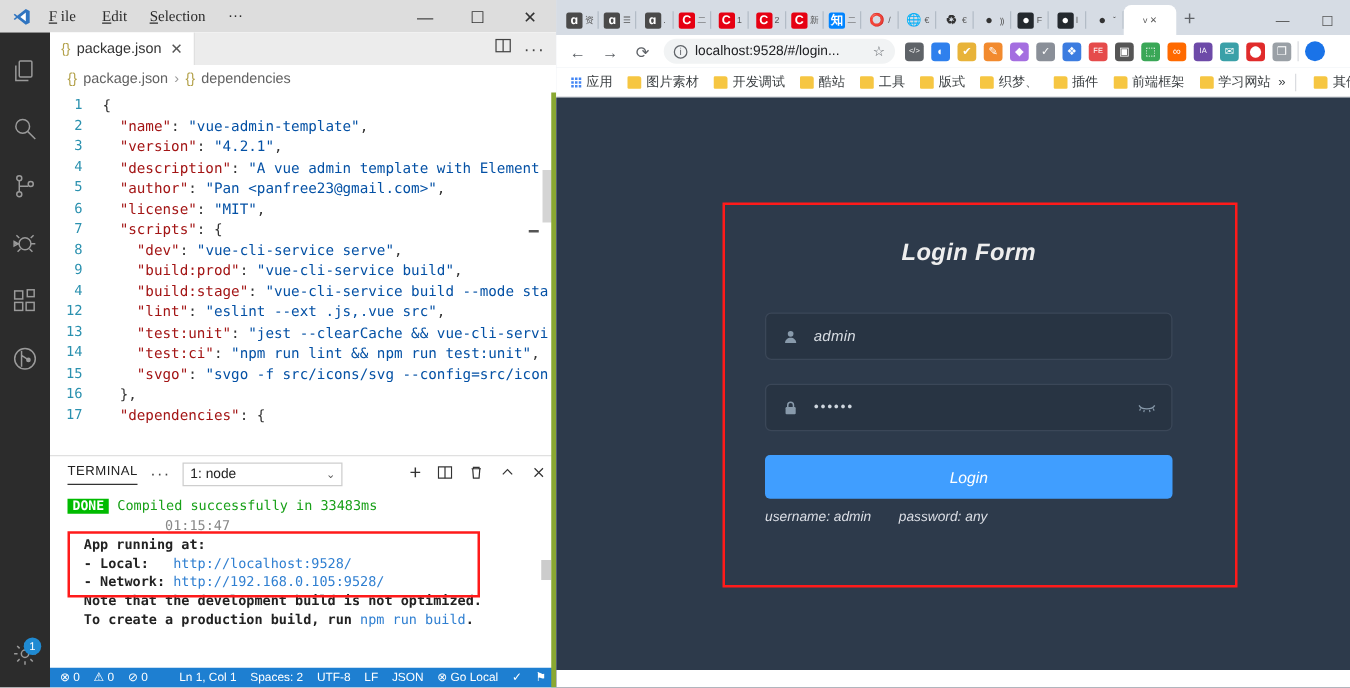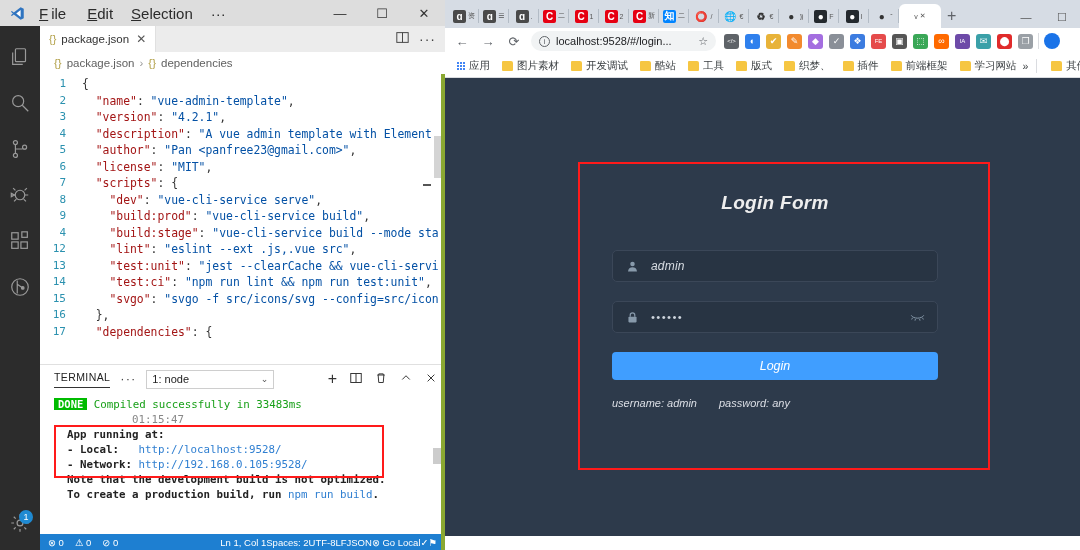--- a/index.html
+++ b/index.html
@@ -14,21 +14,21 @@
   
   .vscode { width: 445px; height: 550px; position: relative; background: #ffffff; display: flex; flex-direction: column; }
 
   .vs-titlebar {
     height: 26px; background: #dddddd; display: flex; align-items: center;
     font-size: 11.5px; color: #333; flex: 0 0 26px; position: relative;
   }
   .vs-logo { width: 34px; display:flex; align-items:center; justify-content:center; }
   .vs-logo svg { width: 15px; height: 15px; }
   .vs-menu { display:flex; align-items:center; gap: 12px; padding-left: 2px; }
-  .vs-menu span { padding: 2px 3px; font-size: 15px; color: #2b2b2b; }
+  .vs-menu span { padding: 2px 3px; font-size: 12px; color: #2b2b2b; font-family: Liberation Serif, serif; }
   .vs-menu span u { text-decoration: underline; }
   .vs-title-text { position:absolute; left:0; right:0; text-align:center; font-size: 11.5px; color:#333; pointer-events:none; }
   .vs-winbtns { margin-left:auto; display:flex; height:26px; z-index: 2;}
   .vs-winbtns div { width: 42px; display:flex; align-items:center; justify-content:center; font-size:13px; color:#333; }
 
   .vs-body { flex: 1; display: flex; min-height: 0; }
   .vs-activitybar {
     width: 40px; background: #2c2c2c; display:flex; flex-direction: column;
     align-items: center; padding-top: 8px; flex: 0 0 40px; position: relative;
   }
@@ -90,21 +90,21 @@
   .term-blue { color: #2f7fd1; }
   .term-grey { color: #888; }
   .term-bold { font-weight: bold; }
   .red-box-term {
     position:absolute; left: 54px; top: 425px; width: 330px; height: 53px;
     border: 2px solid #ff1a1a; z-index: 5; pointer-events:none;
   }
   .term-scrollthumb { position:absolute; right: 4px; top: 55px; width: 8px; height: 16px; background: rgba(110,110,110,0.35);}
 
   .vs-statusbar { height: 16px; background: #1e7fd1; flex: 0 0 16px; display:flex; align-items:center; color: #fff; font-size: 9.5px; gap: 11px; padding: 0 8px; overflow:hidden;}
-  .vs-statusbar .right { margin-left:auto; display:flex; align-items:center;}
+  .vs-statusbar .right { margin-left:auto; display:flex; gap: 11px; align-items:center;}
 
   
   .vs-green-edge { position:absolute; right:0; top: 48px; bottom: 0; width: 4px; background: #8aa832; }
 
   
   .browser { width: 635px; height: 550px; background: #d9e0e8; display:flex; flex-direction:column; position:relative;}
   .br-tabstrip { height: 28px; background: #d6dce4; display:flex; align-items: flex-end; padding-left: 4px; flex: 0 0 28px; position: relative;}
   .br-tab {
     width: 30px; height: 24px; display:flex; align-items:center; justify-content:center; gap: 2px;
     position: relative;
@@ -137,30 +137,30 @@
   .bm .apps { display:grid; grid-template-columns: repeat(3,2px); grid-template-rows: repeat(3,2px); gap: 1px;}
   .bm .apps i { background: #4285f4; width:2px; height:2px; display:block;}
   .bm-more { margin-left: auto; display:flex; align-items:center; gap: 8px; padding-right:2px;}
 
   .br-page { flex: 1; background: #2d3a4b; position: relative; overflow: hidden; font-style: italic;}
   .login-wrap { position: absolute; left: 133px; top: 84px; width: 412px; height: 308px; }
   .login-redbox { position:absolute; inset: 0; border: 2px solid #ff1a1a; }
   .login-inner { position:absolute; left: 34px; top: 30px; width: 326px; }
   .login-title { text-align:center; color: #eee; font-size: 19px; font-weight: bold; letter-spacing: .3px; margin-bottom: 36px;}
   .lf-field {
-    height: 32px; background: #283443; border: 1px solid #3b4758; border-radius: 5px;
+    height: 38px; background: #283443; border: 1px solid #3b4758; border-radius: 5px;
     display:flex; align-items:center; padding: 0 12px; gap: 12px; margin-bottom: 19px; position: relative;
   }
   .lf-field .ficon { width: 14px; display:flex; align-items:center; justify-content:center; color: #889aab;}
   .lf-field .fval { color: #d8dde3; font-size: 12px; letter-spacing: .2px;}
   .lf-field .fval.dots { letter-spacing: 1.5px; font-size: 11px; color: #cfd6de;}
   .lf-field .eye { position:absolute; right: 12px; color: #889aab; display:flex; align-items:center;}
   .lf-btn {
-    height: 28px; background: #409eff; border-radius: 4px; color: #fff; font-size: 12.5px;
-    display:flex; align-items:center; justify-content:center; margin-top: 3px; margin-bottom: 17px;
+    height: 35px; background: #409eff; border-radius: 4px; color: #fff; font-size: 12.5px;
+    display:flex; align-items:center; justify-content:center; margin-top: 3px; margin-bottom: 9px;
   }
   .lf-tips { color: #dcdfe6; font-size: 11px; display:flex; gap: 22px; }
   .watermark { position:absolute; right: 6px; bottom: 3px; font-size: 9.5px; color: #5c6675;}
   .br-bottom-strip { position:absolute; left:0; right:0; bottom:0; height: 14px; background: #fff;}
 </style>
 </head>
 <body>
 
 <div id="root">
 

